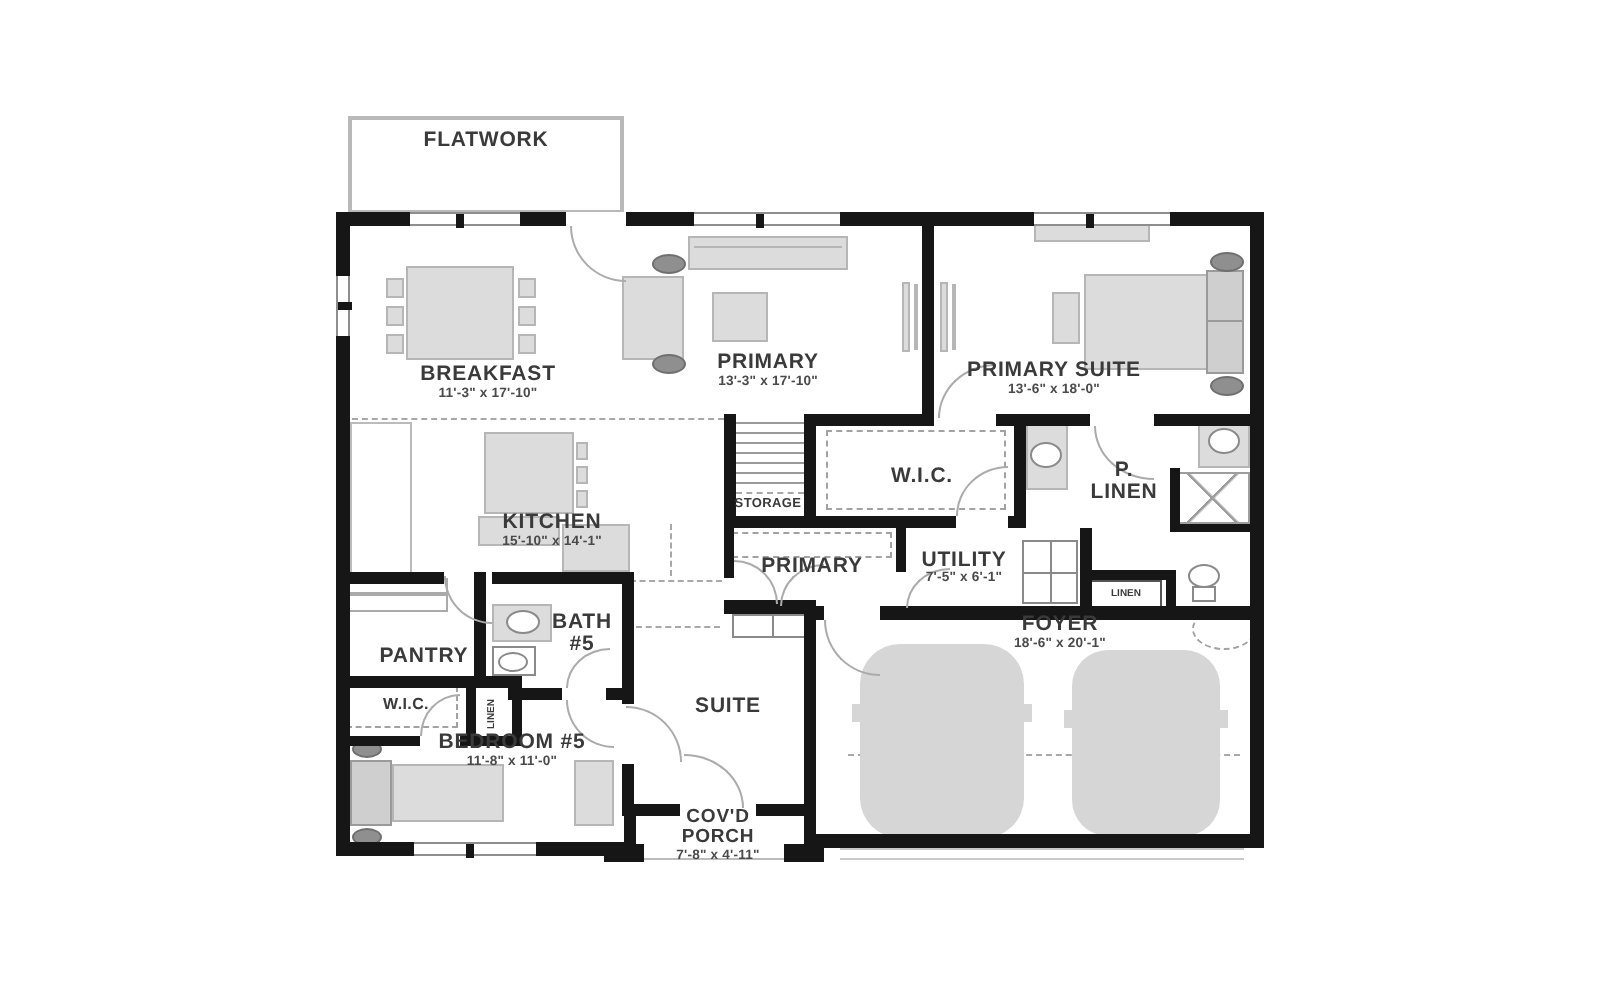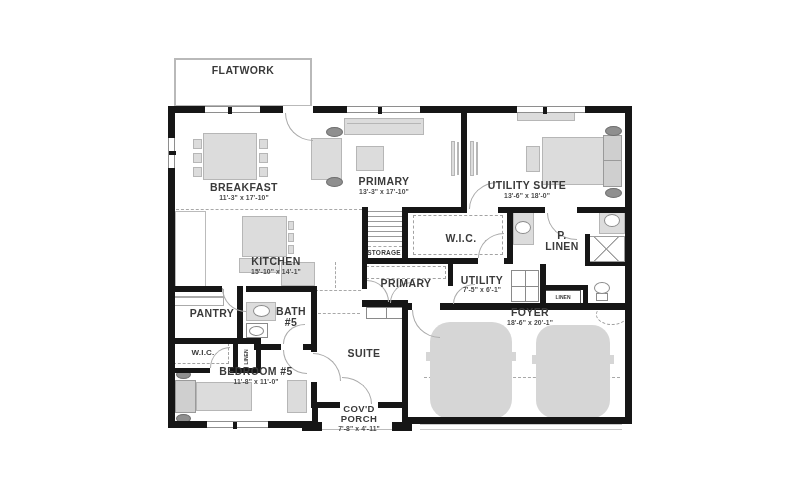--- a/index.html
+++ b/index.html
@@ -208,21 +208,21 @@
   <div class="arc tl" style="left:210px;top:347px;width:20px;height:21px"></div>
 
   <div class="lbl" style="left:243px;top:70px">FLATWORK</div>
 
   <div class="lbl" style="left:244px;top:187px">BREAKFAST</div>
   <div class="dims" style="left:244px;top:197px">11'-3" x 17'-10"</div>
 
   <div class="lbl" style="left:384px;top:181px">PRIMARY</div>
   <div class="dims" style="left:384px;top:191px">13'-3" x 17'-10"</div>
 
-  <div class="lbl" style="left:527px;top:185px">UTILITY SUITE</div>
+  <div class="lbl" style="left:527px;top:185px">PRIMARY SUITE</div>
   <div class="dims" style="left:527px;top:195px">13'-6" x 18'-0"</div>
 
   <div class="lbl" style="left:276px;top:261px">KITCHEN</div>
   <div class="dims" style="left:276px;top:271px">15'-10" x 14'-1"</div>
 
   <div class="lbl sm" style="left:384px;top:252px">STORAGE</div>
 
   <div class="lbl" style="left:461px;top:238px">W.I.C.</div>
 
   <div class="lbl lblw" style="left:562px;top:241px;width:34px">P. LINEN</div>
@@ -230,21 +230,21 @@
   <div class="lbl" style="left:406px;top:283px">PRIMARY</div>
 
   <div class="lbl" style="left:482px;top:280px">UTILITY</div>
   <div class="dims" style="left:482px;top:289px">7'-5" x 6'-1"</div>
 
   <div class="lbl xs" style="left:563px;top:297px">LINEN</div>
 
   <div class="lbl" style="left:530px;top:312px">FOYER</div>
   <div class="dims" style="left:530px;top:322px">18'-6" x 20'-1"</div>
 
-  <div class="lbl" style="left:212px;top:313px">PANTRY</div>
+  <div class="lbl" style="left:212px;top:328px">PANTRY</div>
 
   <div class="lbl lblw" style="left:291px;top:317px;width:40px">BATH #5</div>
 
   <div class="lbl md" style="left:203px;top:352px">W.I.C.</div>
 
   <div class="lbl xs vert" style="left:246px;top:357px">LINEN</div>
 
   <div class="lbl" style="left:256px;top:371px">BEDROOM #5</div>
   <div class="dims" style="left:256px;top:381px">11'-8" x 11'-0"</div>
 

